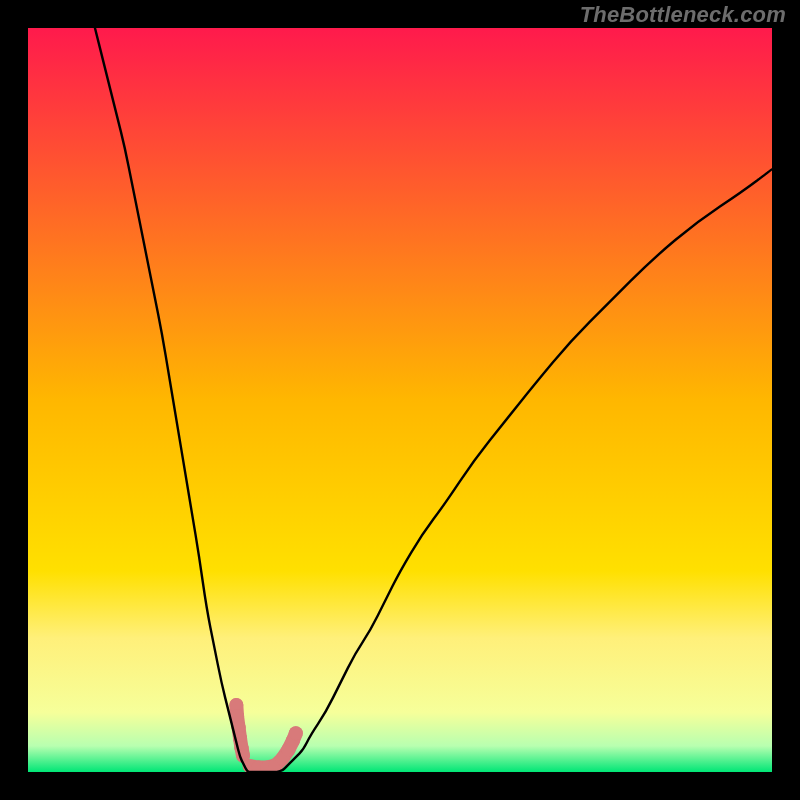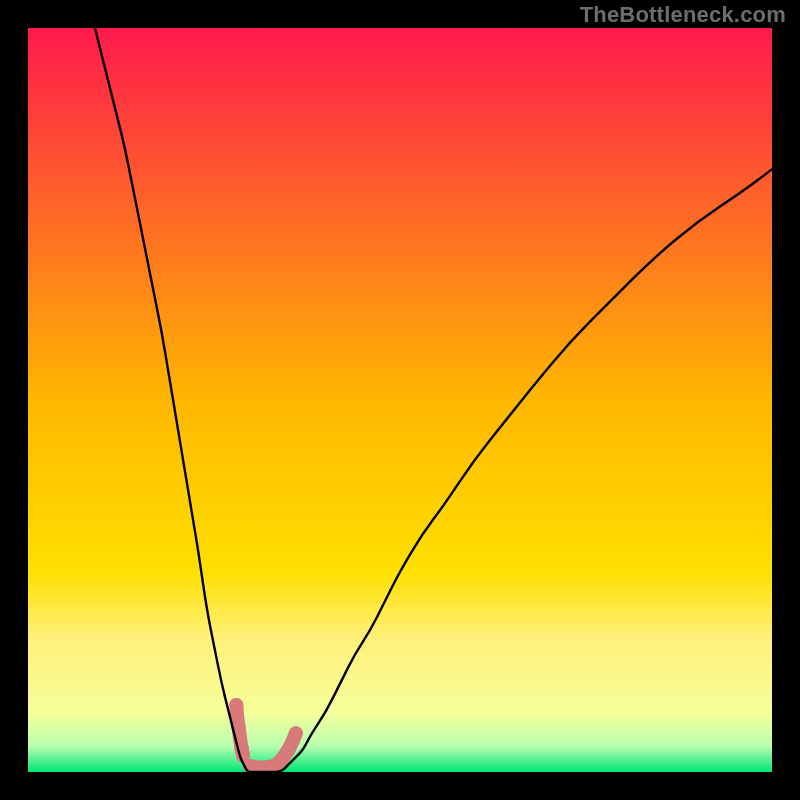--- a/index.html
+++ b/index.html
@@ -9,20 +9,21 @@
     height: 800px;
     background: #000;
     overflow: hidden;
     font-family: Arial, Helvetica, sans-serif;
   }
   .frame {
     position: relative;
     width: 800px;
     height: 800px;
     background: #000;
+    font-style: italic;
   }
   .watermark {
     position: absolute;
     top: 2px;
     right: 14px;
     color: #6d6d6d;
     font-size: 22px;
     font-weight: 600;
     letter-spacing: 0.2px;
     z-index: 10;

